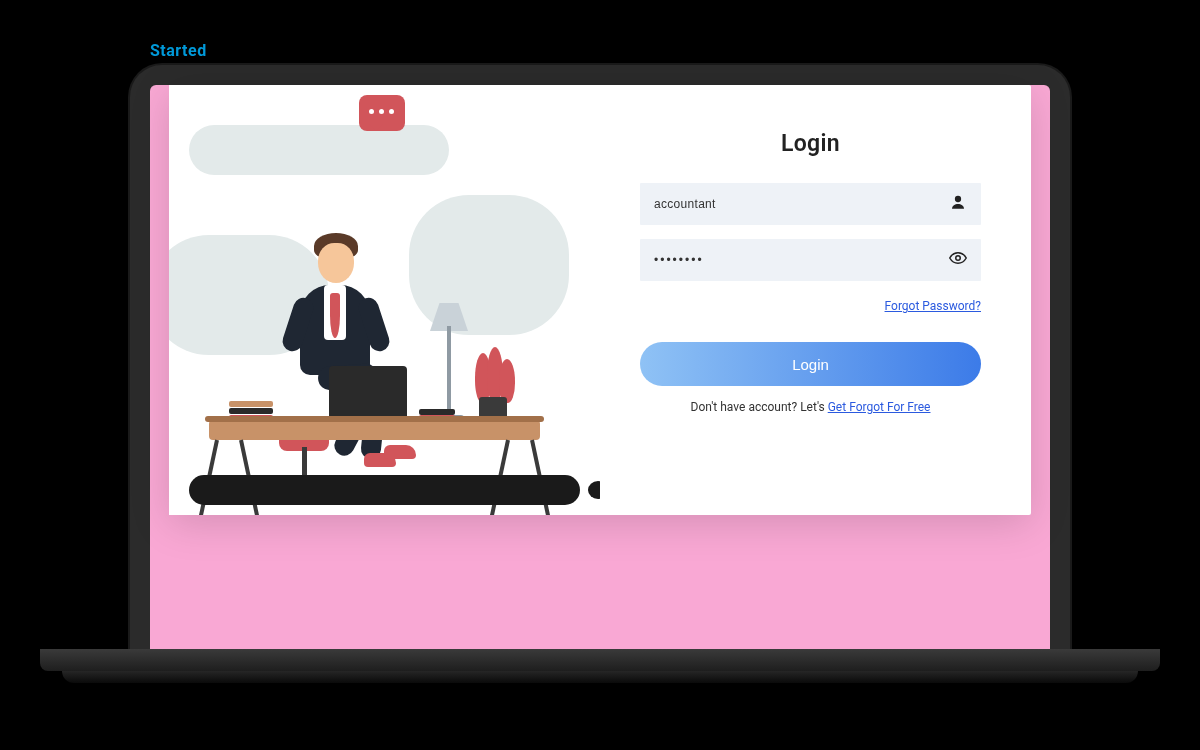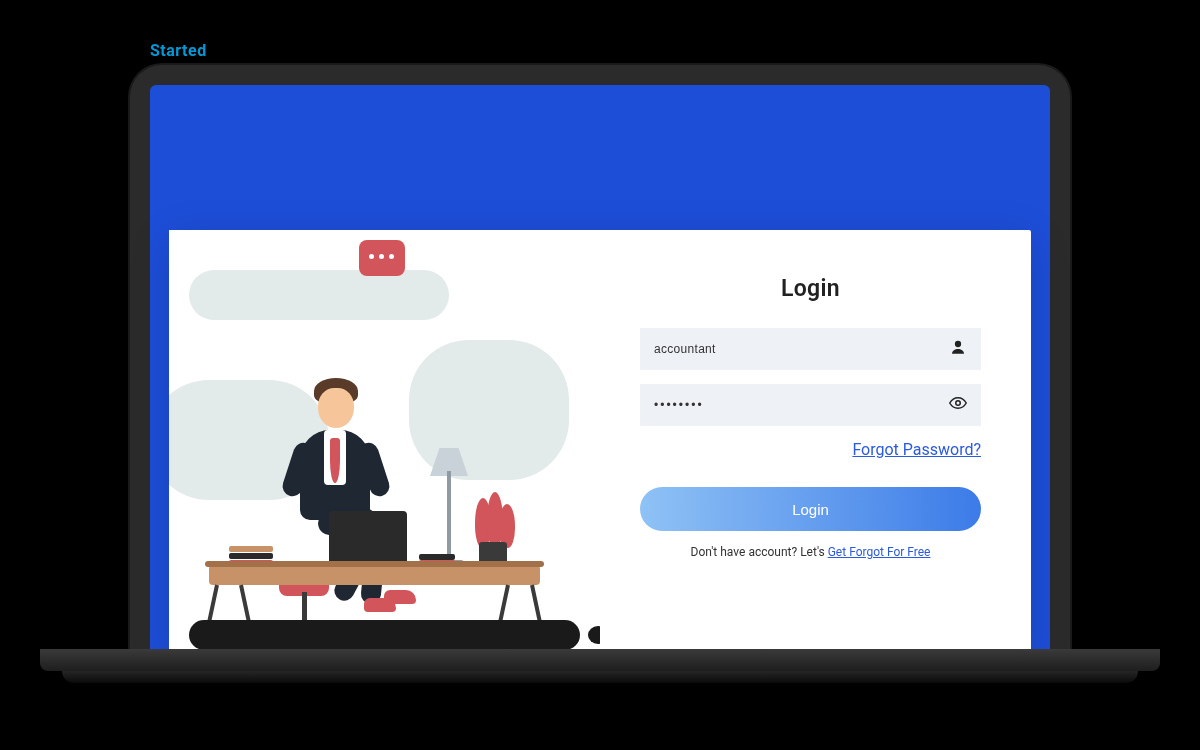--- a/index.html
+++ b/index.html
@@ -19,26 +19,26 @@
   height: 620px;
 }
 .laptop-bezel {
   background: #2b2b2b;
   border-radius: 32px 32px 0 0;
   padding: 20px 20px 0 20px;
   height: 595px;
   box-shadow: 0 0 0 2px #1a1a1a, 0 4px 30px rgba(0,0,0,0.6);
 }
 .screen {
-  background: #1d4ed8;
+  background: #f9a8d4;
   width: 100%;
   height: 575px;
   border-radius: 6px;
   display: flex;
-  align-items: flex-end;
+  align-items: flex-start;
   justify-content: center;
   padding: 0 19px;
   position: relative;
 }
 .card {
   background: #fff;
   width: 100%;
   max-width: 880px;
   height: 430px;
   box-shadow: 0 8px 40px rgba(0,0,0,0.15);
@@ -87,21 +87,21 @@
 .field input[type="password"] {
   letter-spacing: 2px;
 }
 .forgot-row {
   width: 100%;
   text-align: right;
   margin-bottom: 28px;
 }
 .forgot-link {
   color: #2b5adf;
-  font-size: 16px;
+  font-size: 12px;
   text-decoration: underline;
   cursor: pointer;
 }
 .login-btn {
   width: 100%;
   height: 44px;
   border: none;
   border-radius: 30px;
   background: linear-gradient(90deg, #8fc2f5 0%, #3c7be8 100%);
   color: #fff;

